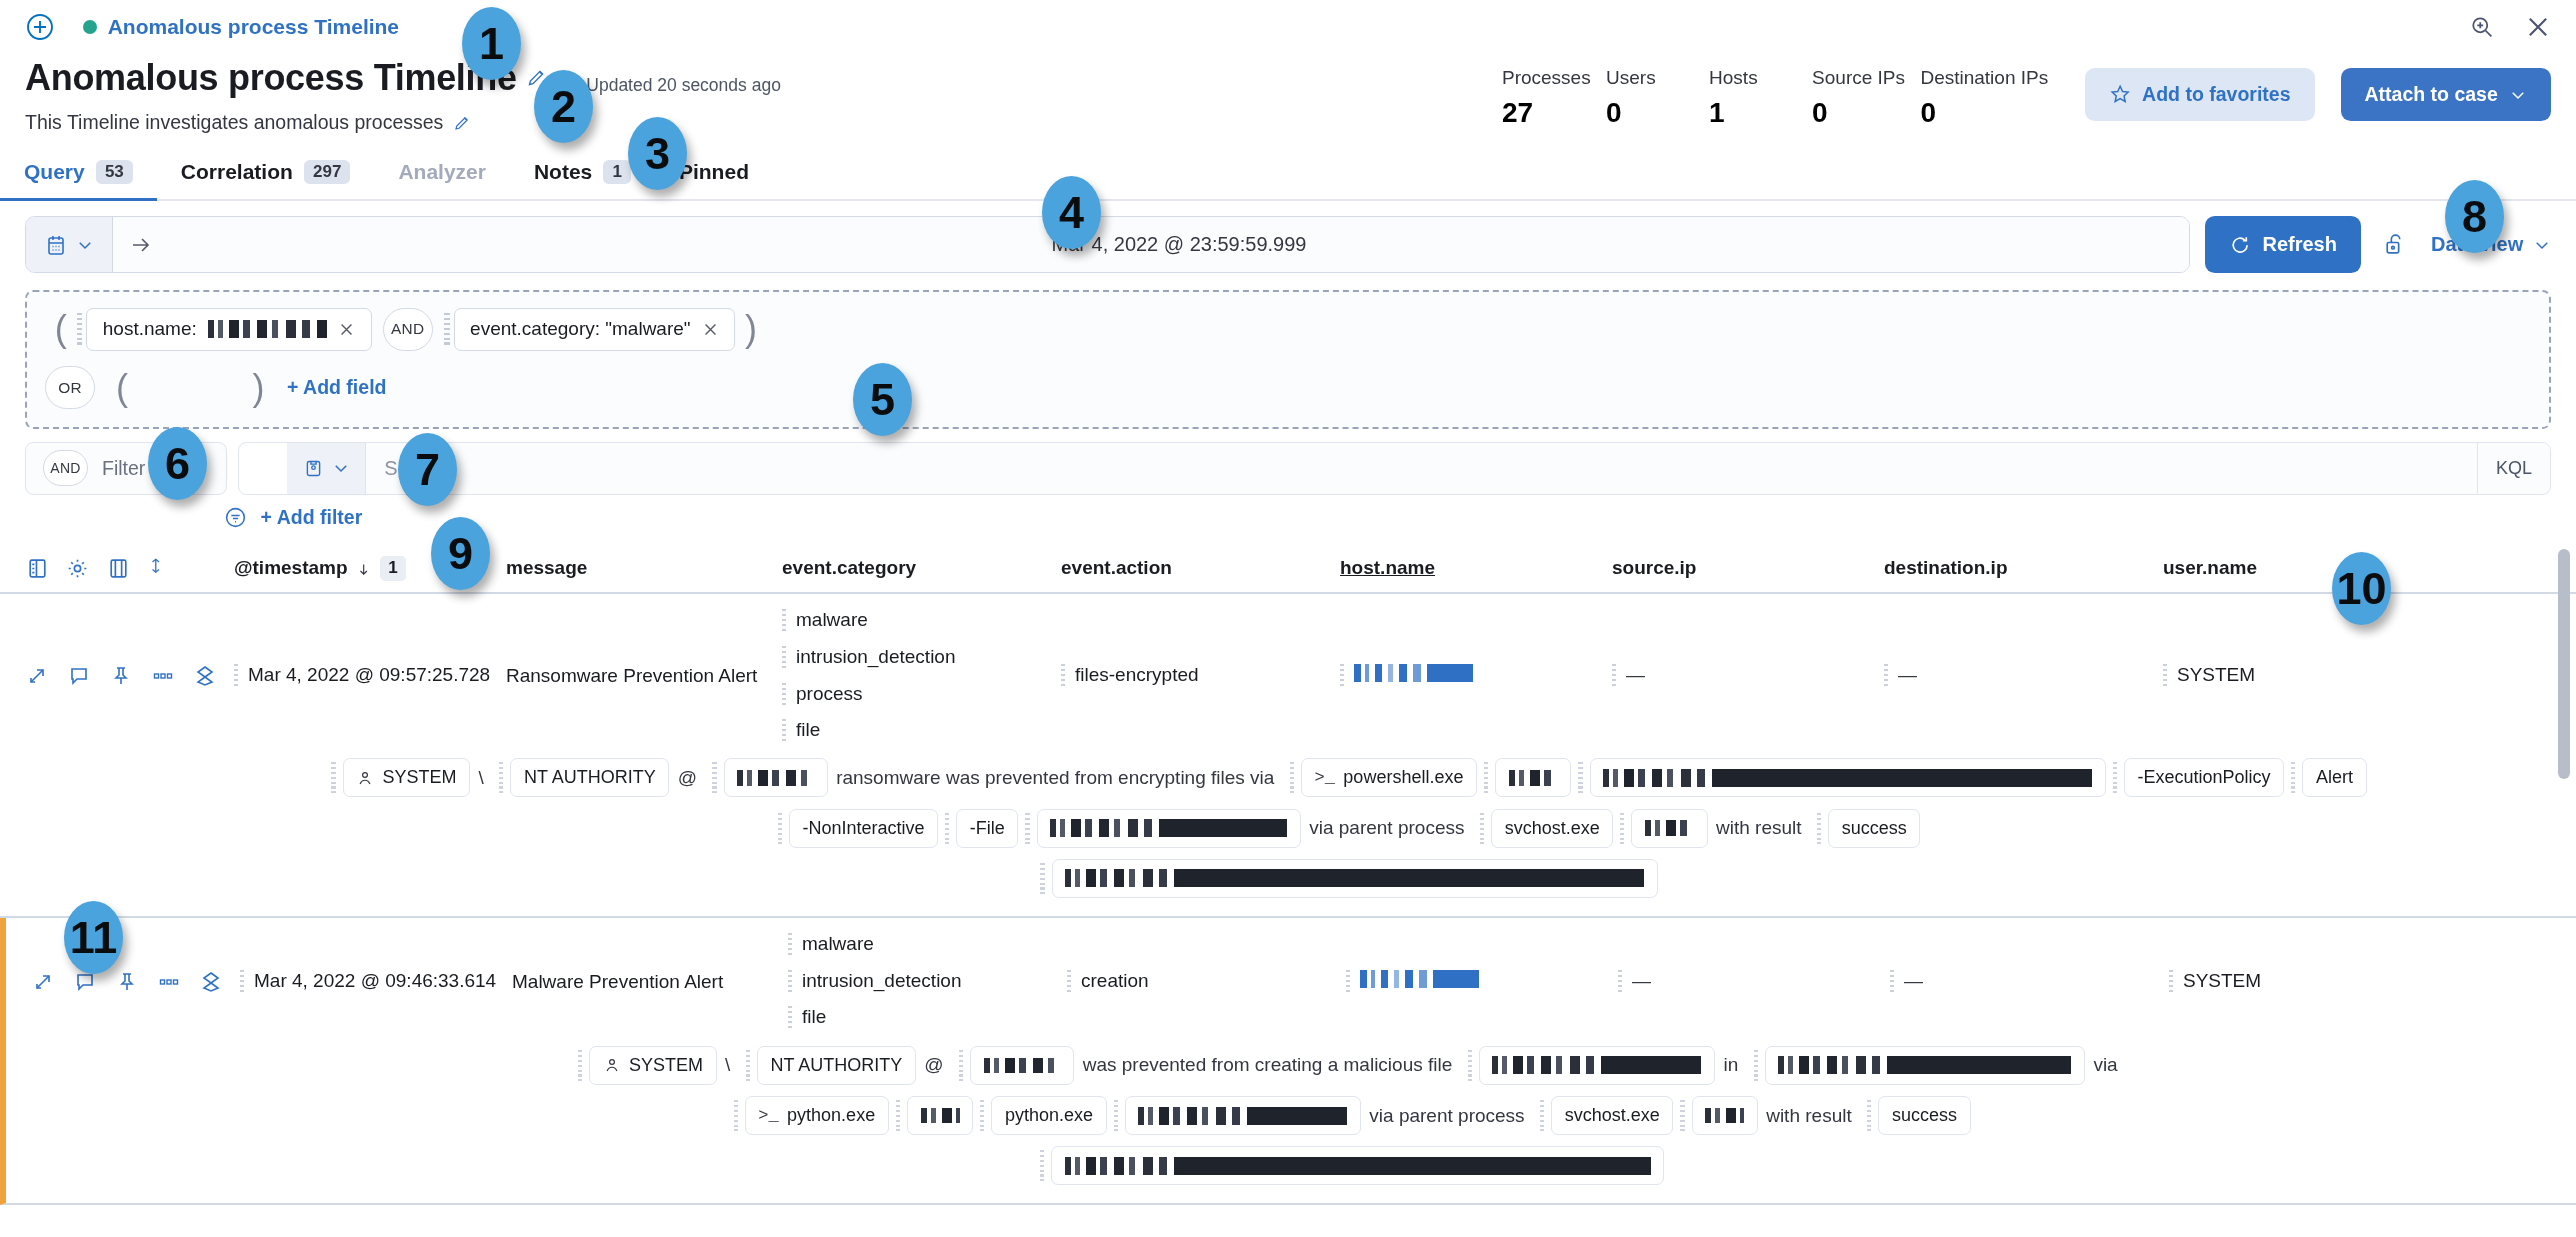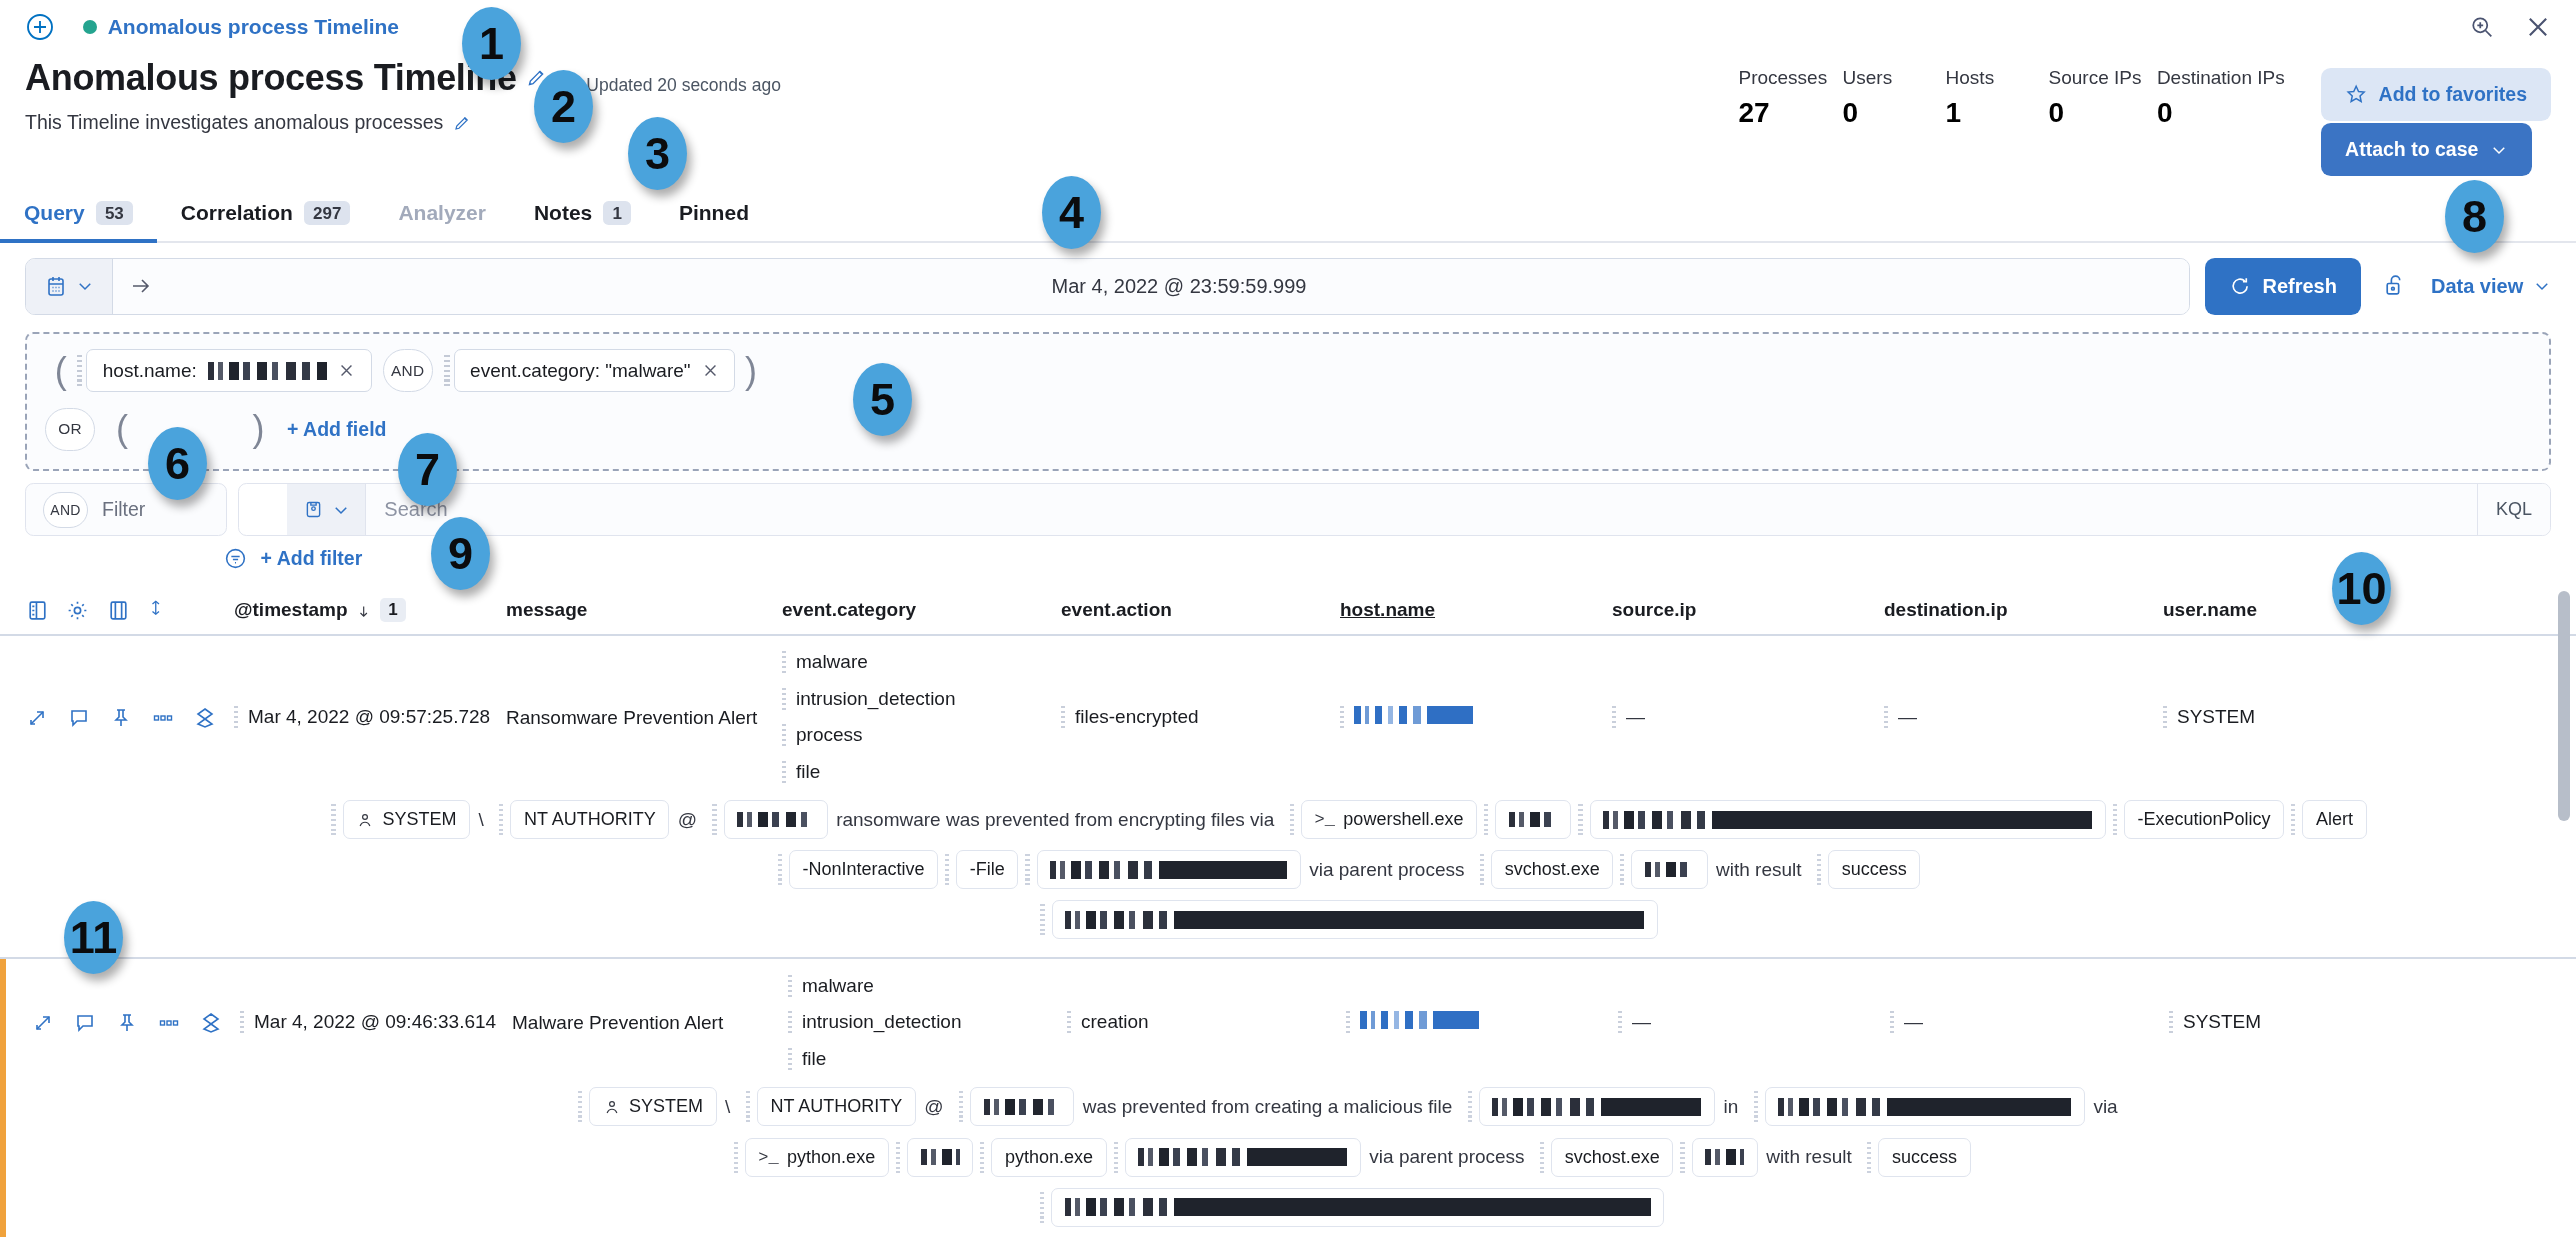--- a/index.html
+++ b/index.html
@@ -38,21 +38,21 @@
   .pencil.small { width: 18px; height: 18px; }
   .updated-text { font-size: 17.5px; color: #4b5563; margin-left: 29px; padding-top: 15.4px; white-space: nowrap;}
   .desc-row { display: flex; align-items: center; gap: 9.8px; margin-top: 12.6px; }
   .page-desc { font-size: 19.5px; color: #343741; }
 
   .stats { display: flex; gap: 0; margin-left: auto; padding-top: 12.6px; }
   .stat { min-width: 103px; padding-right: 15.4px; }
   .stat-label { font-size: 19px; color: #343741; white-space: nowrap; }
   .stat-value { font-size: 28px; font-weight: 700; color: #000; margin-top: 8.4px; }
 
-  .header-actions { display: flex; align-items: flex-start; gap: 2px; padding-top: 14px; padding-left: 21px; flex-direction: column; }
+  .header-actions { display: flex; align-items: flex-end; gap: 26px; padding-top: 14px; padding-left: 21px; }
   .btn {
     border: none; border-radius: 9.8px; cursor: pointer;
     font-family: inherit; display: inline-flex; align-items: center; gap: 11.2px;
     white-space: nowrap;
   }
   .btn-fav {
     background: #dce6f5; color: #2f72c5; font-size: 19.5px; font-weight: 700;
     height: 53px; padding: 0 24px;
   }
   .btn-case {

